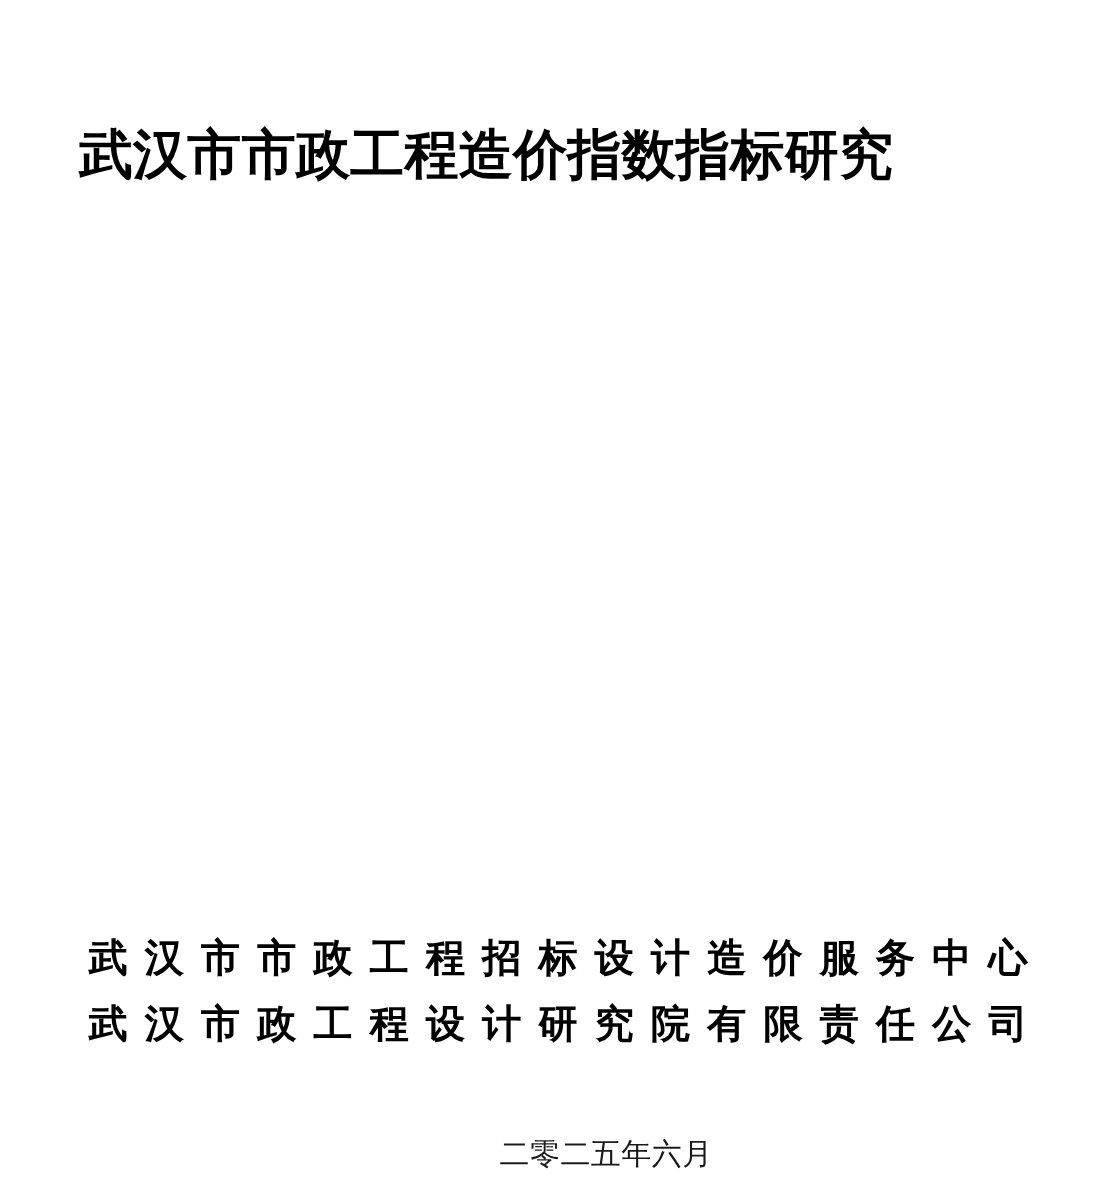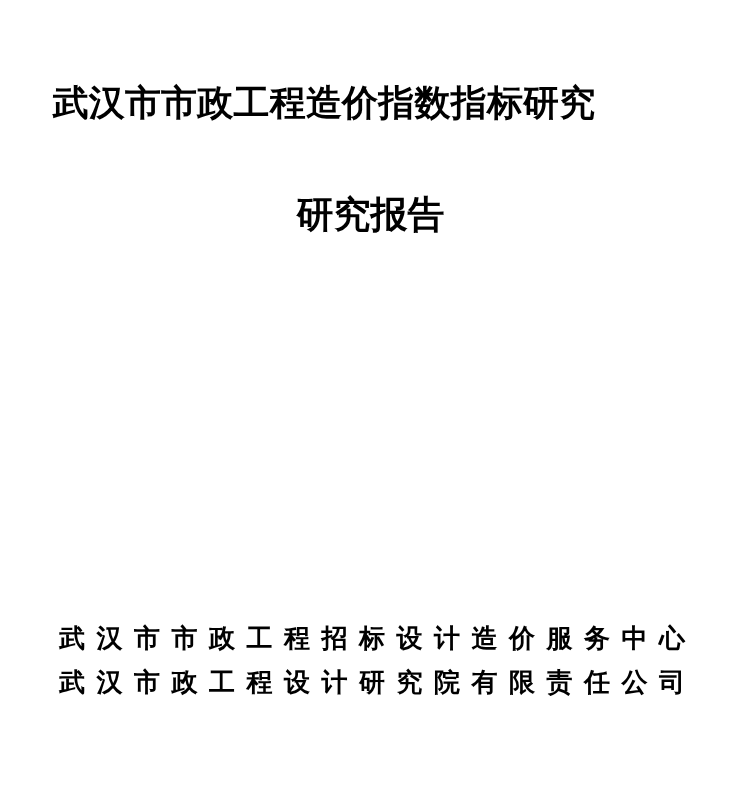--- a/index.html
+++ b/index.html
@@ -76,21 +76,20 @@
     white-space: nowrap;
   }
 </style>
 </head>
 <body>
 
 <div class="page">
 
   <div class="doc-title">武汉市市政工程造价指数指标研究</div>
 
-  <div class="doc-subtitle">研究报告</div>
 
   <div class="org-line org-line-1">
       <span>武</span>
       <span>汉</span>
       <span>市</span>
       <span>市</span>
       <span>政</span>
       <span>工</span>
       <span>程</span>
       <span>招</span>
@@ -118,14 +117,15 @@
       <span>究</span>
       <span>院</span>
       <span>有</span>
       <span>限</span>
       <span>责</span>
       <span>任</span>
       <span>公</span>
       <span>司</span>
     </div>
 
+  <div class="doc-date">二零二五年六月</div>
 
 </div>
 
 </body></html>

